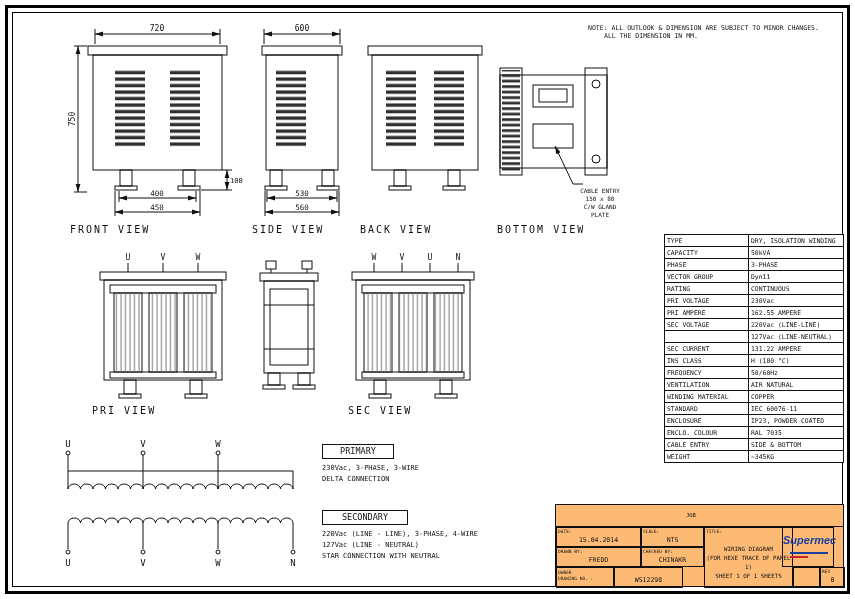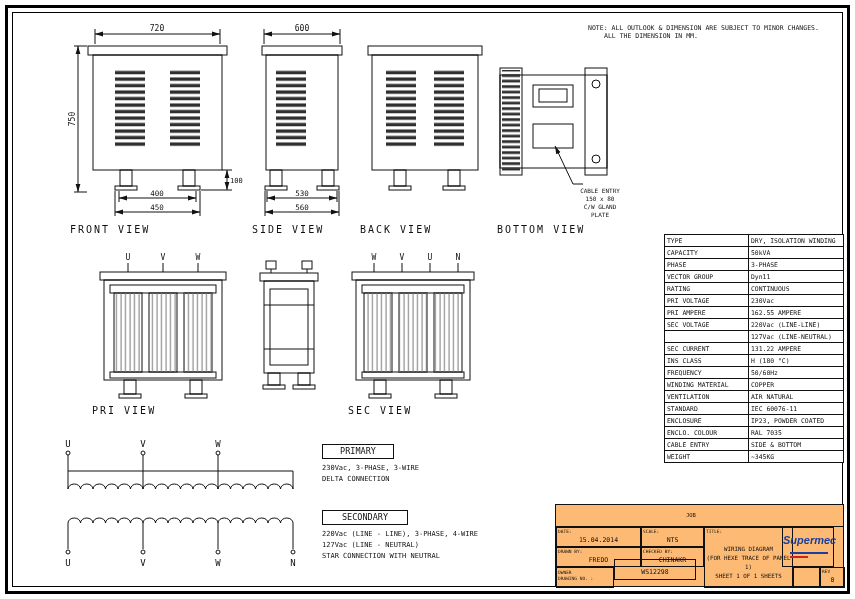--- a/index.html
+++ b/index.html
@@ -329,26 +329,26 @@
         </tr>
       <tr>
           <td class="k">INS CLASS</td>
           <td class="v">H (180 °C)</td>
         </tr>
       <tr>
           <td class="k">FREQUENCY</td>
           <td class="v">50/60Hz</td>
         </tr>
       <tr>
+          <td class="k">VENTILATION</td>
+          <td class="v">AIR NATURAL</td>
+        </tr>
+      <tr>
           <td class="k">WINDING MATERIAL</td>
           <td class="v">COPPER</td>
-        </tr>
-      <tr>
-          <td class="k">VENTILATION</td>
-          <td class="v">AIR NATURAL</td>
         </tr>
       <tr>
           <td class="k">STANDARD</td>
           <td class="v">IEC 60076-11</td>
         </tr>
       <tr>
           <td class="k">ENCLOSURE</td>
           <td class="v">IP23, POWDER COATED</td>
         </tr>
       <tr>
@@ -383,21 +383,21 @@
       <span class="lbl">DRAWN BY:</span>
       <span class="val">FREDO</span>
     </div>
     <div class="cell" style="left:85px;top:42px;width:63px;height:20px">
       <span class="lbl">CHECKED BY:</span>
       <span class="val">CHINAKR</span>
     </div>
     <div class="cell" style="left:0;top:62px;width:58px;height:21px">
       <span class="stack-lbl"><span>OWNER</span><br><span>DRAWING NO. :</span></span>
     </div>
-    <div class="cell" style="left:58px;top:54px;width:82px;height:21px">
+    <div class="cell" style="left:58px;top:62px;width:69px;height:21px">
       <span class="val">WS12298</span>
     </div>
 
     <div class="cell" style="left:148px;top:22px;width:89px;height:61px">
       <span class="lbl">TITLE:</span>
       <div class="tb-title-lines">
         <div>WIRING DIAGRAM</div>
         <div>(FOR HEXE TRACE OF PANEL 1)</div>
         <div>SHEET 1 OF 1 SHEETS</div>
       </div>

